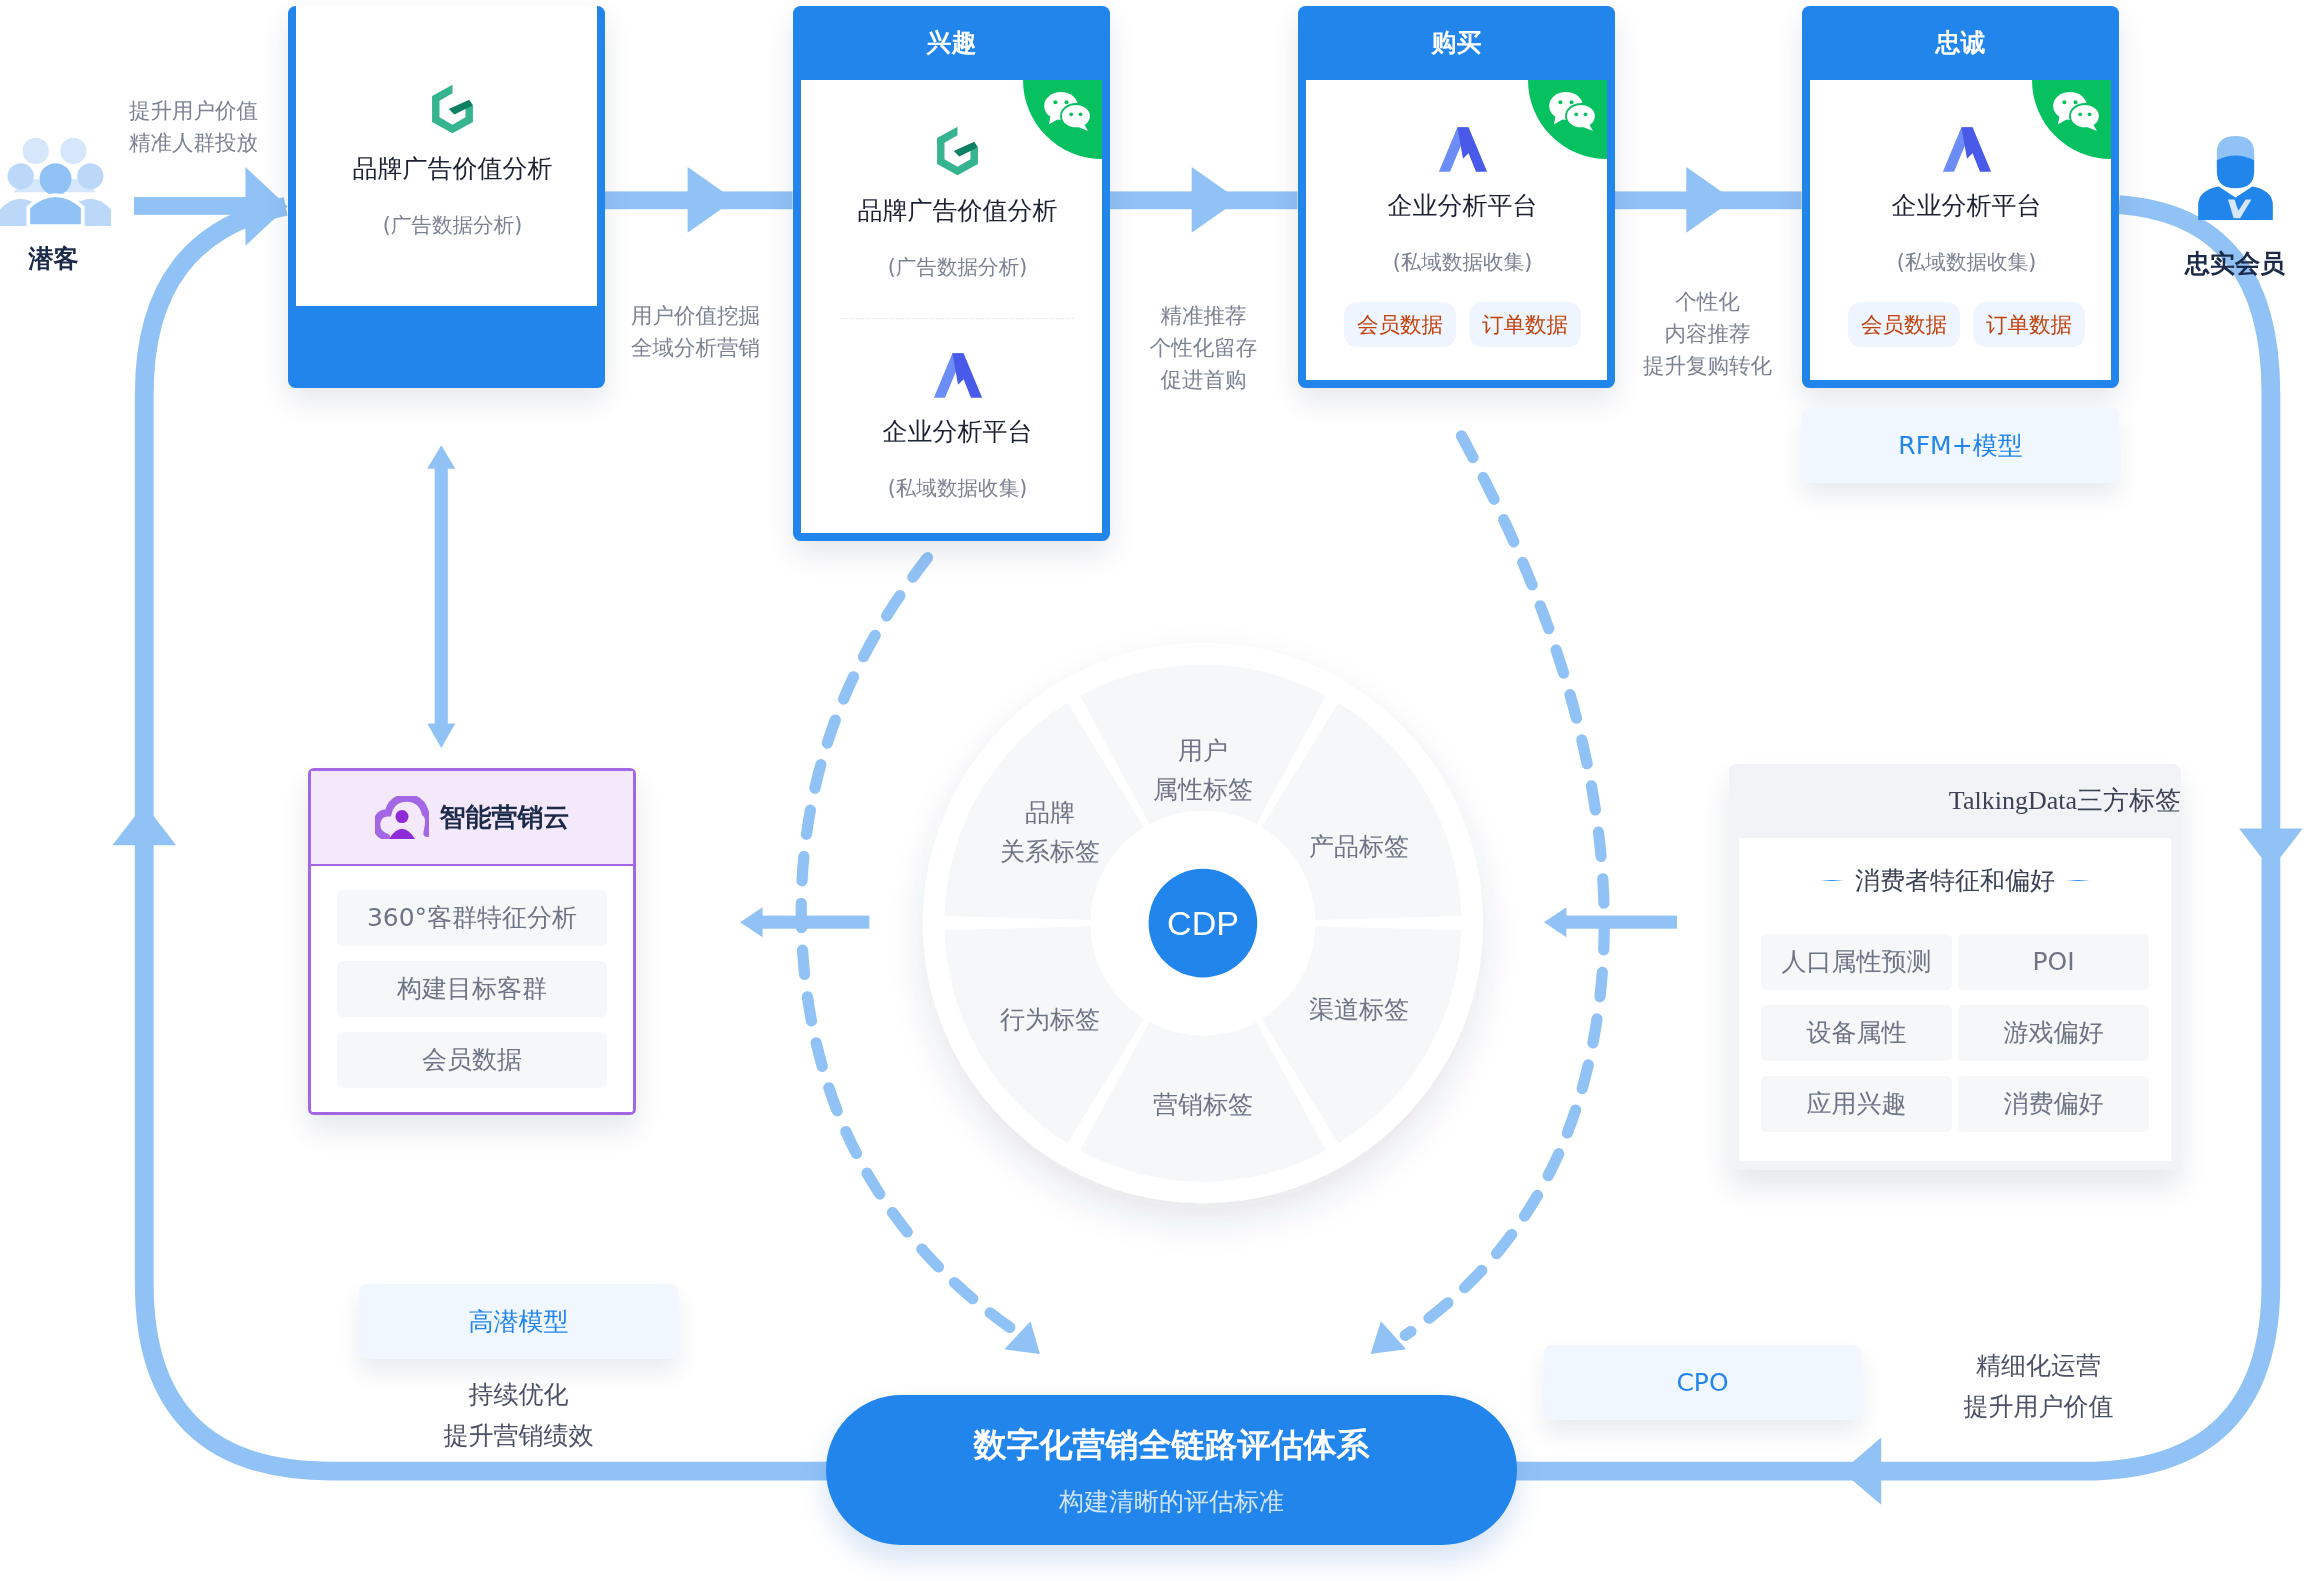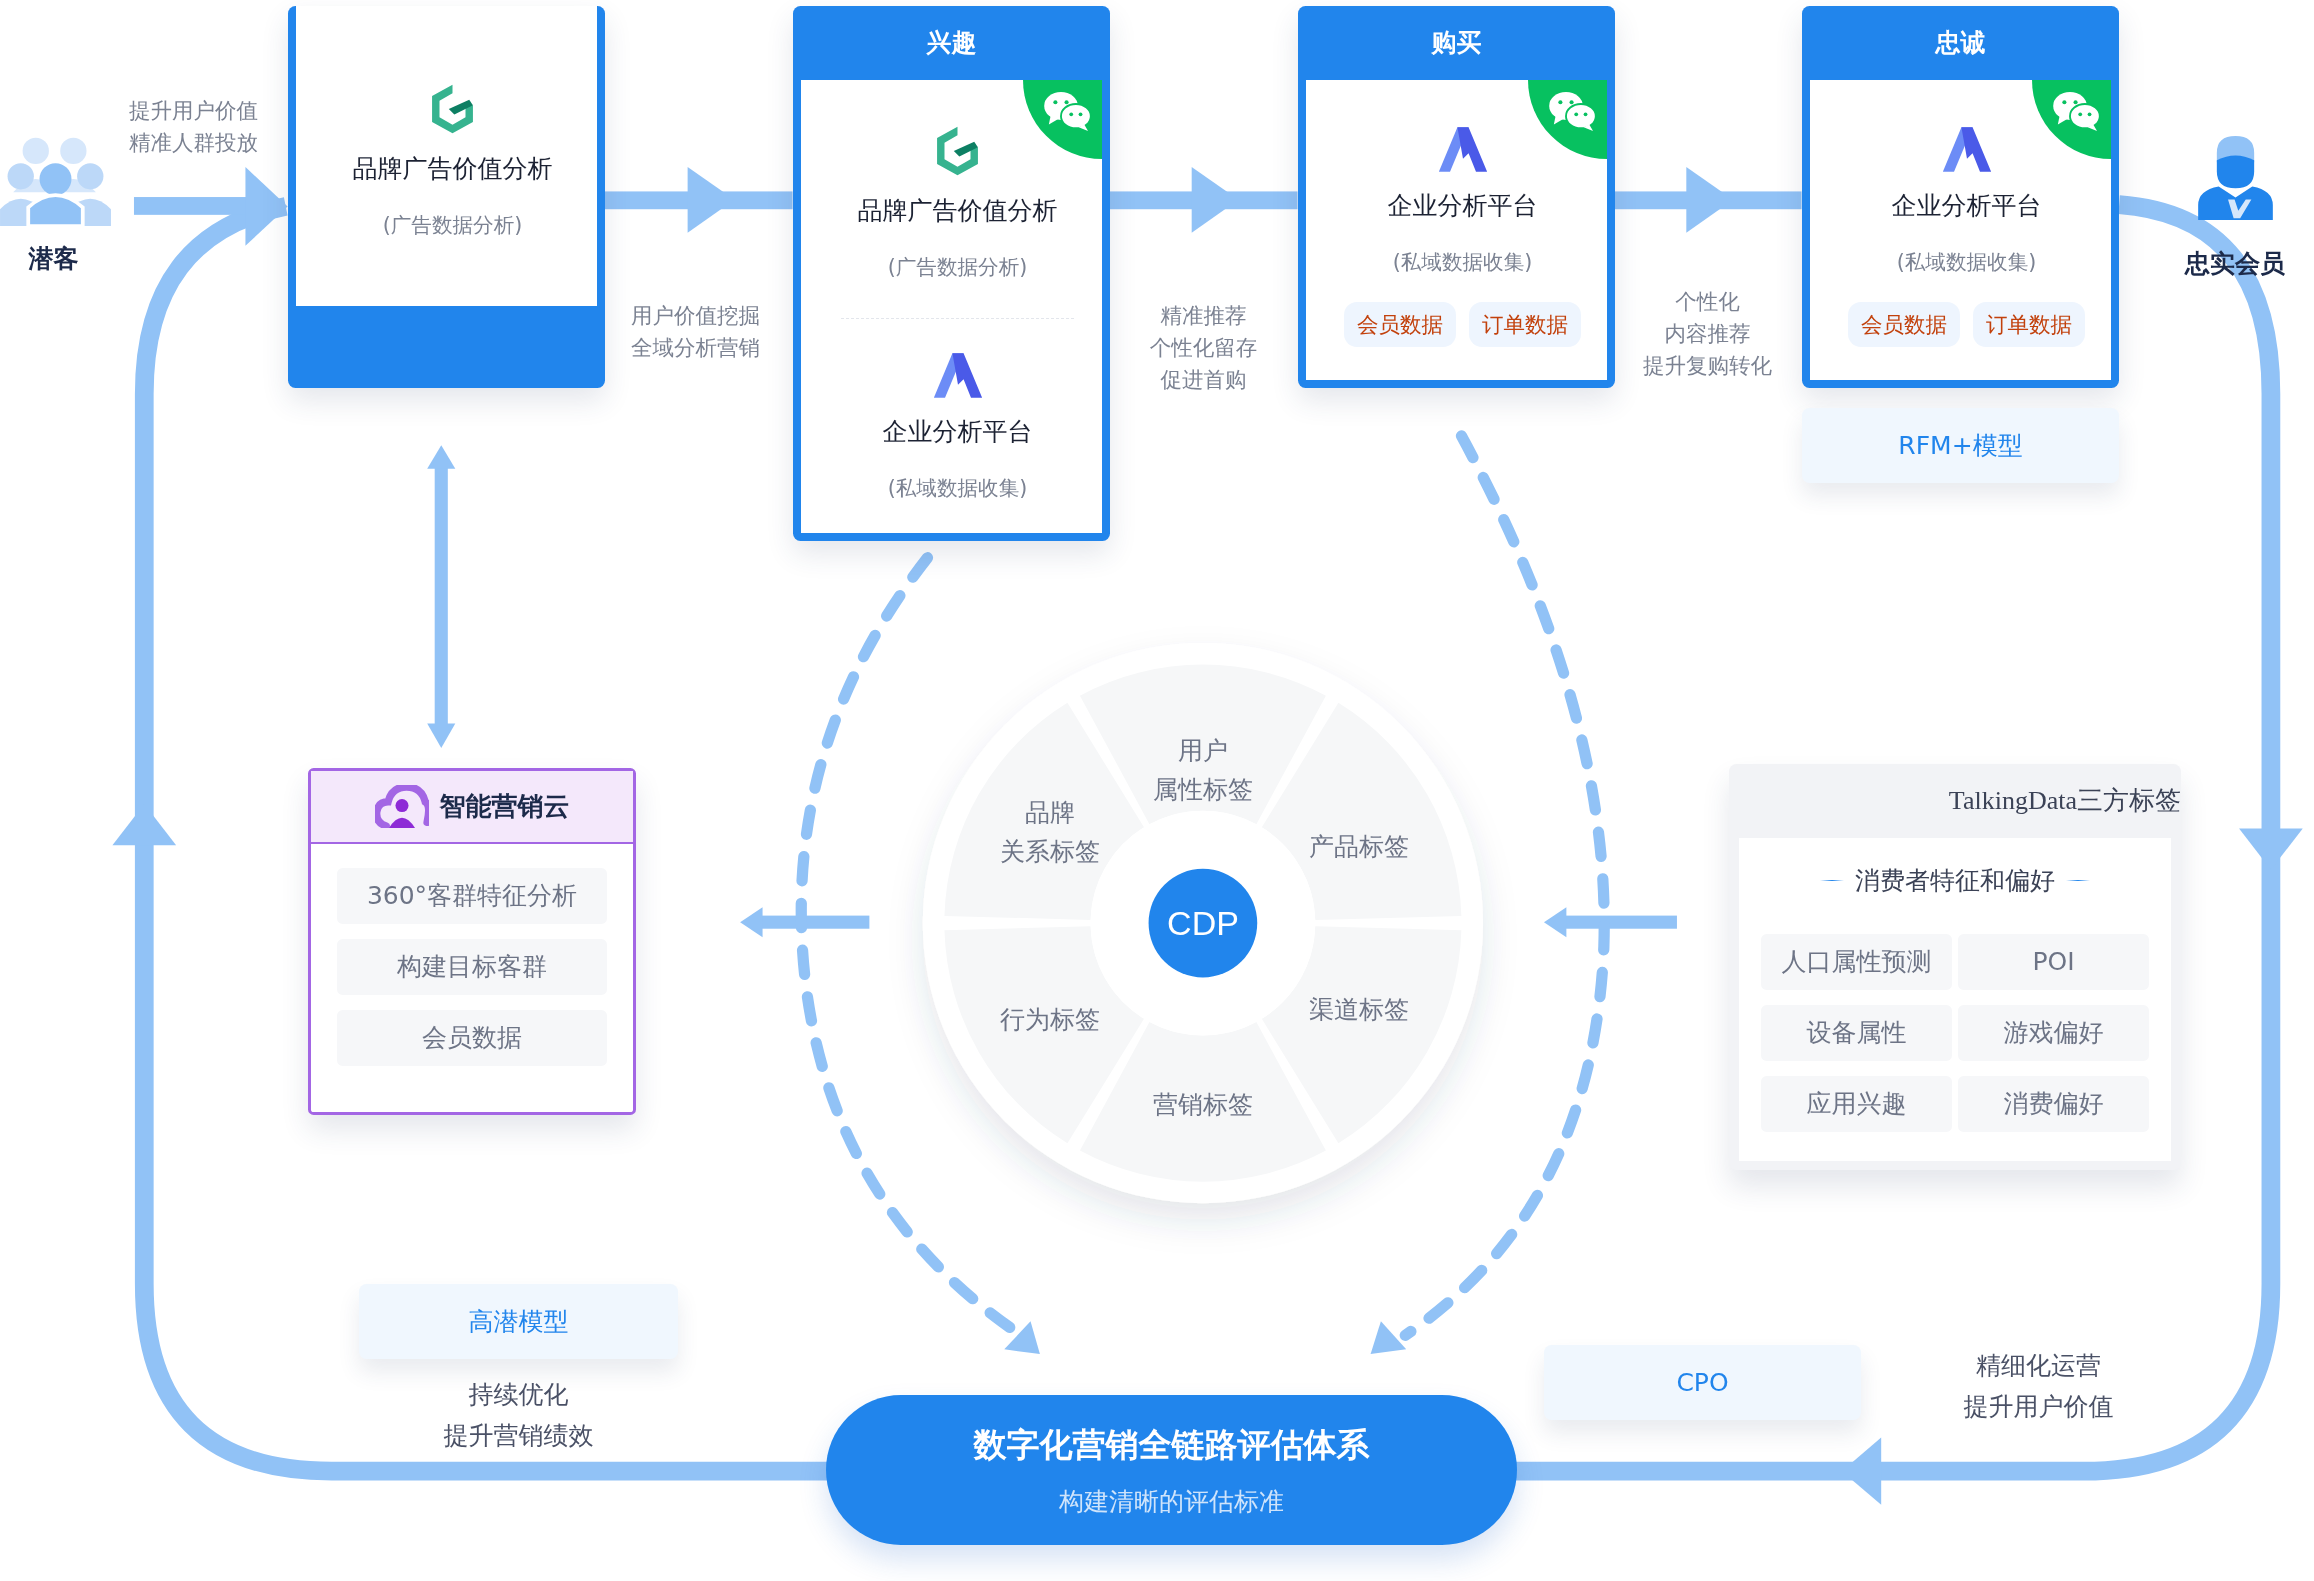--- a/index.html
+++ b/index.html
@@ -37,21 +37,21 @@
   .flow-text { position: absolute; text-align: center; color: #7b8292; font-size: 21.5px; line-height: 32px; }
   .actor-label { position: absolute; font-size: 25px; color: #1c2a4a; font-weight: bold; text-align: center; }
 
   
   .purple-card {
     position: absolute; left: 308px; top: 768px; width: 328px; height: 347px;
     border: 3.7px solid #a366e4; border-radius: 5.6px; background: #fff;
     box-shadow: 0 15px 28px rgba(40, 60, 100, 0.12);
   }
   .purple-head {
-    height: 73px; background: #f4e8fb; border-bottom: 2.8px solid #a366e4;
+    height: 95px; background: #f4e8fb; border-bottom: 2.8px solid #a366e4;
     display: flex; align-items: center; justify-content: center; gap: 11px;
   }
   .purple-head .title { font-size: 26px; font-weight: bold; color: #1c2a4a; }
   .purple-items { padding: 24px 26px 0 26px; }
   .purple-item {
     height: 56px; line-height: 56px; background: #f6f7f9; border-radius: 5.6px; margin-bottom: 15px;
     text-align: center; font-size: 25px; color: #6d7486;
   }
 
   

